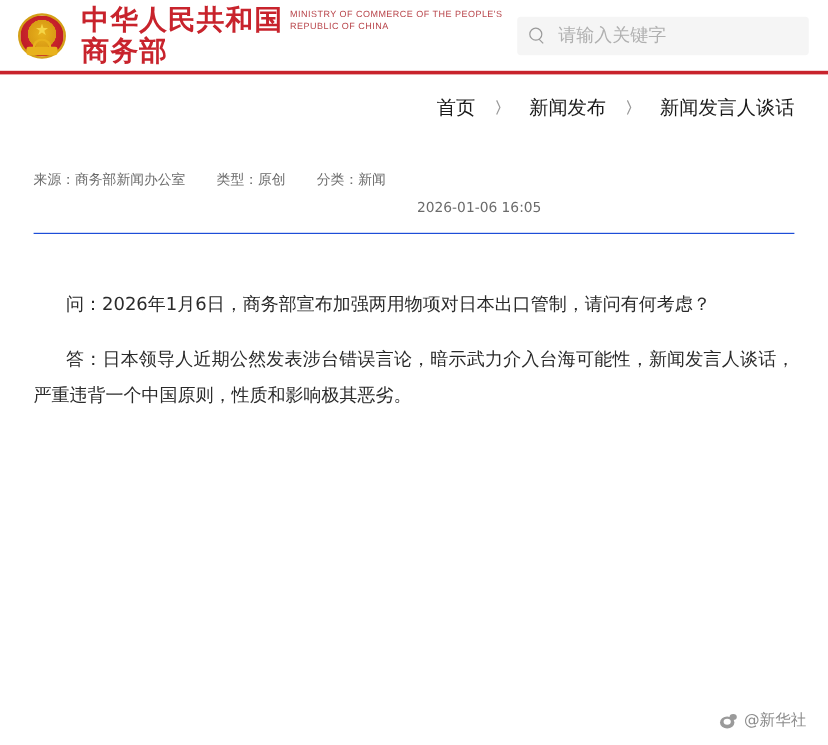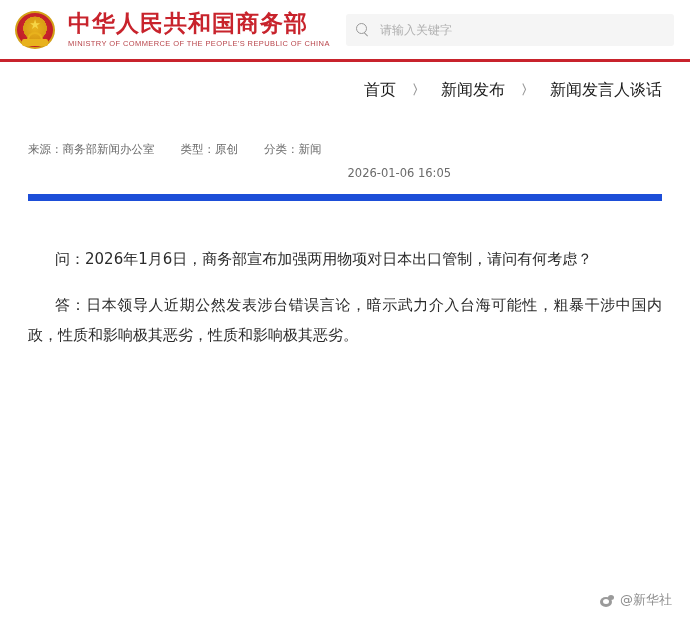--- a/index.html
+++ b/index.html
@@ -57,21 +57,21 @@
   .emblem-gear {
     position: absolute;
     left: 13px; bottom: 11px;
     width: 16px; height: 8px;
     border-radius: 50% 50% 0 0 / 100% 100% 0 0;
     border: 2px solid #e8b21d;
     border-bottom: none;
   }
   .title-block {
     display: flex;
-    flex-direction: column;
+    flex-direction: row;
     justify-content: center;
   }
   .title-cn {
     font-size: 23px;
     font-weight: bold;
     color: #c8232c;
     letter-spacing: 1px;
     line-height: 26px;
     font-family: "DejaVu Sans", "Liberation Sans", sans-serif;
   }
@@ -112,21 +112,21 @@
     left: 8px; top: 9px;
     width: 5px; height: 1.4px;
     background: #9a9a9a;
     transform: rotate(45deg);
     transform-origin: left center;
   }
   .search-input {
     border: none;
     outline: none;
     background: transparent;
-    font-size: 12px;
+    font-size: 15px;
     color: #666;
     width: 100%;
     font-family: "Liberation Sans", sans-serif;
   }
   .search-input::placeholder { color: #b0b0b0; }
 
   
   .content {
     padding: 0 28px;
   }
@@ -149,21 +149,21 @@
     font-weight: bold;
   }
 
   
   .meta {
     display: flex;
     align-items: center;
     font-size: 11.5px;
     color: #6b6b6b;
     padding-bottom: 14px;
-    border-bottom: 7px solid #1d4ed8;
+    border-bottom: 1px solid #1d4ed8;
     font-family: "DejaVu Sans", "Liberation Sans", sans-serif;
   }
   .meta-item { margin-right: 26px; white-space: nowrap; }
   .meta-item:last-child { margin-right: 0; margin-top: 48px; }
 
   
   .article-title {
     font-size: 25px;
     font-weight: bold;
     color: #1a1a1a;
@@ -262,21 +262,21 @@
     <div class="meta">
       <span class="meta-item">来源：商务部新闻办公室</span>
       <span class="meta-item">类型：原创</span>
       <span class="meta-item">分类：新闻</span>
       <span class="meta-item">2026-01-06 16:05</span>
     </div>
 
 
     <div class="article-body">
       <p class="para">问：2026年1月6日，商务部宣布加强两用物项对日本出口管制，请问有何考虑？</p>
-      <p class="para">答：日本领导人近期公然发表涉台错误言论，暗示武力介入台海可能性，粗暴干涉中国内政，性质和影响极其恶劣，性质和影响极其恶劣。</p>
+      <p class="para">答：日本领导人近期公然发表涉台错误言论，暗示武力介入台海可能性，新闻发言人谈话，严重违背一个中国原则，性质和影响极其恶劣。</p>
     </div>
 
   </div>
 
   <div class="watermark">
     <span class="weibo-icon">
       <span class="eye-big"></span>
       <span class="eye-small"></span>
       <span class="eye-inner"></span>
     </span>

